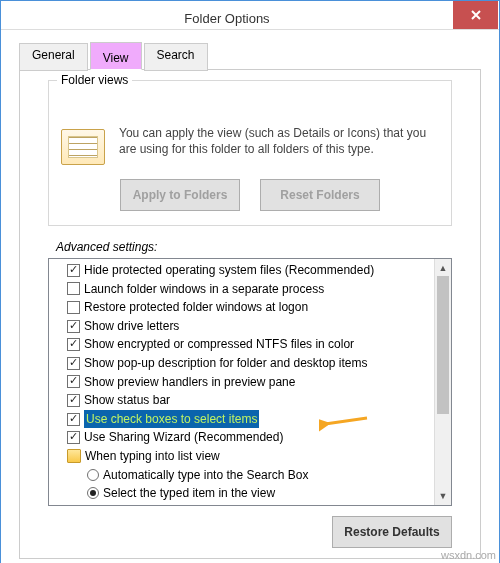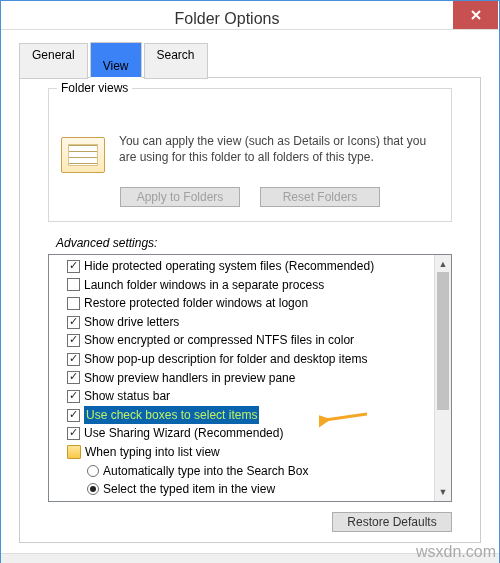--- a/index.html
+++ b/index.html
@@ -23,21 +23,21 @@
   height: 30px;
   background: #fff;
   border-bottom: 1px solid #ddd;
   display: flex;
   align-items: center;
   position: relative;
 }
 .titlebar-title {
   flex: 1;
   text-align: center;
-  font-size: 16px;
+  font-size: 13px;
   color: #333;
   margin-top: 7px;
 }
 .close-btn {
   width: 45px;
   height: 28px;
   background: #c75050;
   color: #fff;
   display: flex;
   align-items: center;
@@ -63,24 +63,24 @@
 .tab {
   padding: 4px 12px;
   border: 1px solid #ccc;
   background: #f0f0f0;
   margin-right: 2px;
   cursor: pointer;
   position: relative;
   top: 1px;
 }
 .tab.active {
-  background: #3b82f6;
+  background: #f0abfc;
   border-bottom-color: #fff;
   top: 0;
-  padding-top: 16px;
+  padding-top: 8px;
 }
 .tab-body {
   border: 1px solid #ccc;
   flex: 1;
   padding: 10px 28px;
   background: #fff;
   display: flex;
   flex-direction: column;
 }
 .group-box {
@@ -129,28 +129,29 @@
   line-height: 1.35;
 }
 .fv-buttons {
   display: flex;
   justify-content: center;
   gap: 20px;
   margin-top: 10px;
 }
 .btn {
   min-width: 120px;
-  height: 20px;
+  height: 32px;
   border: 1px solid #adadad;
   background: #e1e1e1;
   display: flex;
   align-items: center;
   justify-content: center;
   cursor: pointer;
   color: #333;
+  font-weight: bold;
 }
 .btn.disabled { color: #a0a0a0; cursor: default; }
 .adv-label { margin: 2px 0 4px 8px; font-style: italic; }
 .adv-list-wrap {
   display: flex;
   border: 1px solid #828790;
   background: #fff;
   flex: 1;
   min-height: 0;
 }
@@ -241,21 +242,21 @@
   gap:8px;
   padding:10px 18px 12px;
   background:#f0f0f0;
   border-top:1px solid #ddd;
 }
 .bottom-buttons .btn { min-width:86px; background:#efefef; }
 .bottom-buttons .btn.primary { border:1px solid #3399ff; box-shadow:0 0 0 1px #99ccff inset; }
 .watermark {
   position:absolute;
   right:4px; bottom:2px;
-  font-size:16px;
+  font-size:11px;
   color:#aaa;
 }
 .arrow-annot {
   position:absolute;
   pointer-events:none;
 }
 </style>
 </head>
 <body>
 

